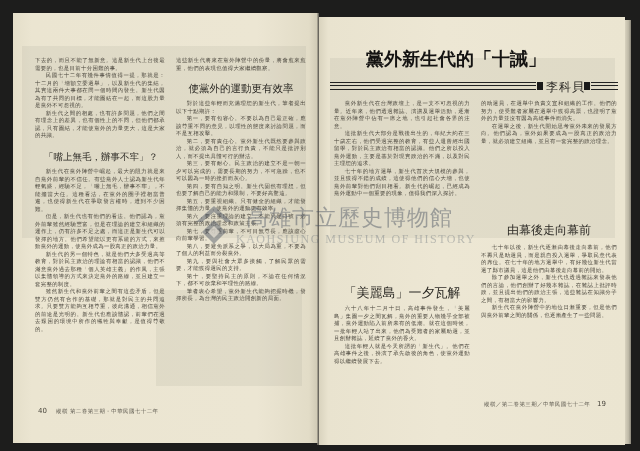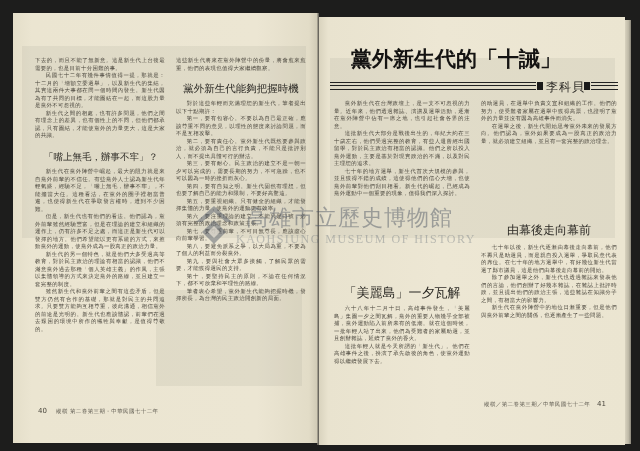--- a/index.html
+++ b/index.html
@@ -10,21 +10,21 @@
      background:linear-gradient(90deg,#e4dec9 0%,#ebe5d1 6%,#ece6d3 80%,#e2dcc7 97%,#cfc9b4 100%);}
   .page-right{left:319px;top:17px;width:306px;height:428px;
      background:linear-gradient(90deg,#d9d3be 0%,#e9e3cf 3%,#ede7d4 40%,#ebe5d1 100%);}
   .page-edge{left:625px;top:20px;width:6px;height:424px;background:linear-gradient(90deg,#d8d2bf,#bdb8a6 60%,#8a867a);}
   .binding{left:317px;top:13px;width:2px;height:432px;background:#8c877a;opacity:.7;}
   .shade{background:rgba(150,145,130,0.13);}
   .col{overflow:hidden;color:#4a463d;font-size:5.4px;line-height:7.5px;letter-spacing:.35px;text-align:justify;
        font-family:"DejaVu Sans","Liberation Sans",sans-serif;}
   .col p{margin:0;text-indent:2em;}
   .sub-h{text-align:center;color:#2b2924;font-family:"DejaVu Serif","Liberation Serif",serif;}
-  .title{left:330px;top:44px;width:252px;text-align:center;font-size:21px;font-weight:bold;color:#141312;
+  .title{left:330px;top:44px;width:252px;text-align:center;font-size:18px;font-weight:bold;color:#141312;
      letter-spacing:0px;font-family:"DejaVu Sans","Liberation Sans",sans-serif;line-height:30px;}
   .rule{height:1px;background:#222;}
   .sq{width:6px;height:8px;background:#1a1a1a;}
   .author{left:546px;top:79px;font-size:12px;color:#2a2824;letter-spacing:1px;}
   .footer{font-size:5.5px;color:#5e5a50;font-family:"DejaVu Sans","Liberation Sans",sans-serif;letter-spacing:.4px;}
   .pno{font-size:7px;color:#4a463d;font-family:"DejaVu Sans","Liberation Sans",sans-serif;}
   .wm-text{left:246px;top:203px;font-size:22px;color:rgba(70,80,95,0.45);letter-spacing:1px;
      font-family:"DejaVu Sans","Liberation Sans",sans-serif;white-space:nowrap;}
   .wm-en{left:236px;top:232px;font-size:12px;color:rgba(80,90,105,0.33);letter-spacing:1.5px;
      font-family:Liberation Serif, serif;white-space:nowrap;}
@@ -51,21 +51,21 @@
 <div class="abs col" style="left:35px;top:168px;width:130px;height:230px;">
   <p>新生代在黨外陣營中崛起，最大的阻力就是來自黨外前輩的不信任。有些黨外人士認為新生代年輕氣盛，經驗不足，「嘴上無毛，辦事不牢」，不能擔當大任。這種看法，在黨外的圈子裡相當普遍，也使得新生代在爭取發言權時，遭到不少困難。</p>
   <p>但是，新生代也有他們的看法。他們認為，黨外前輩雖然經驗豐富，但是在理論的建立和組織的運作上，仍有許多不足之處，而這正是新生代可以發揮的地方。他們希望能以更有系統的方式，來推動黨外的運動，使黨外成為一股真正的政治力量。</p>
   <p>新生代的另一個特色，就是他們大多受過高等教育，對於民主政治的理論有相當的認識，他們不滿意黨外過去那種「個人英雄主義」的作風，主張以集體領導的方式來決定黨外的路線，並且建立一套完整的制度。</p>
   <p>雖然新生代和黨外前輩之間有這些矛盾，但是雙方仍然有合作的基礎，那就是對民主的共同追求。只要雙方能夠互相尊重，彼此溝通，相信黨外的前途是光明的。新生代也應該體認，前輩們在過去艱困的環境中所作的犧牲與奉獻，是值得尊敬的。</p>
 </div>
 
 <div class="abs col" style="left:176px;top:57px;width:130px;height:16px;">
   <p style="text-indent:0">這些新生代將來在黨外陣營中的份量，將會愈來愈重，他們的表現也值得大家繼續觀察。</p>
 </div>
-<div class="abs sub-h" style="left:176px;top:80px;width:130px;font-size:10.5px;line-height:16px;">黨外新生代能夠把握時機</div>
+<div class="abs sub-h" style="left:176px;top:80px;width:130px;font-size:10.5px;line-height:16px;">使黨外的運動更有效率</div>
 <div class="abs col" style="left:176px;top:100px;width:130px;height:298px;">
   <p>對於這些年輕而充滿理想的新生代，筆者提出以下十點期許：</p>
   <p>第一，要有包容心。不要以為自己最正確，應該尊重不同的意見，以理性的態度來討論問題，而不是互相攻擊。</p>
   <p>第二，要有責任心。黨外新生代既然要參與政治，就必須為自己的言行負責，不能只是批評別人，而不提出具體可行的辦法。</p>
   <p>第三，要有耐心。民主政治的建立不是一朝一夕可以完成的，需要長期的努力，不可急躁，也不可以因為一時的挫折而灰心。</p>
   <p>第四，要有自知之明。新生代固然有理想，但也要了解自己的能力和限制，不要好高騖遠。</p>
   <p>第五，要重視組織。只有健全的組織，才能發揮集體的力量，使黨外的運動更有效率。</p>
   <p>第六，要注重理論的建立，不能只是口號，必須有完整的政治理念和政策主張。</p>
   <p>第七，要尊重前輩，不可目無尊長，應該虛心向前輩學習。</p>
   <p>第八，要避免派系之爭，以大局為重，不要為了個人的利益而分裂黨外。</p>
@@ -105,21 +105,21 @@
   <p>在選舉之後，新生代開始思考黨外未來的發展方向。他們認為，黨外如果要成為一股真正的政治力量，就必須建立組織，並且有一套完整的政治理念。</p>
 </div>
 <div class="abs sub-h" style="left:481px;top:222px;width:136px;font-size:12px;line-height:16px;">由幕後走向幕前</div>
 <div class="abs col" style="left:481px;top:244px;width:136px;height:150px;">
   <p>七十年以後，新生代逐漸由幕後走向幕前，他們不再只是助選員，而是親自投入選舉，爭取民意代表的席位。在七十年的地方選舉中，有好幾位新生代當選了縣市議員，這是他們由幕後走向幕前的開始。</p>
   <p>除了參加選舉之外，新生代也透過雜誌來發表他們的言論，他們創辦了好幾本雜誌，在雜誌上批評時政，並且提出他們的政治主張，這些雜誌在知識分子之間，有相當大的影響力。</p>
   <p>新生代在黨外陣營中的地位日漸重要，但是他們與黨外前輩之間的關係，也逐漸產生了一些問題。</p>
 </div>
 
 <div class="abs footer" style="left:484px;top:401px;">縱橫／第二卷第三期／中華民國七十二年</div>
-<div class="abs pno" style="left:597px;top:400px;">41</div>
+<div class="abs pno" style="left:597px;top:400px;">19</div>
 
 <svg class="abs wm-logo" viewBox="0 0 44 46">
   <path d="M4 20 L22 4 L40 20 L34 20 L22 10 L10 20 Z" fill="rgba(70,80,95,0.45)"></path>
   <path d="M22 18 L34 30 L22 42 L10 30 Z" fill="rgba(70,80,95,0.45)"></path>
   <path d="M22 24 L28 30 L22 36 L16 30 Z" fill="rgba(235,230,215,0.7)"></path>
 </svg>
 <div class="abs wm-text">高雄市立歷史博物館</div>
 <div class="abs wm-en">KAOHSIUNG MUSEUM OF HISTORY</div>
 
 </body></html>

